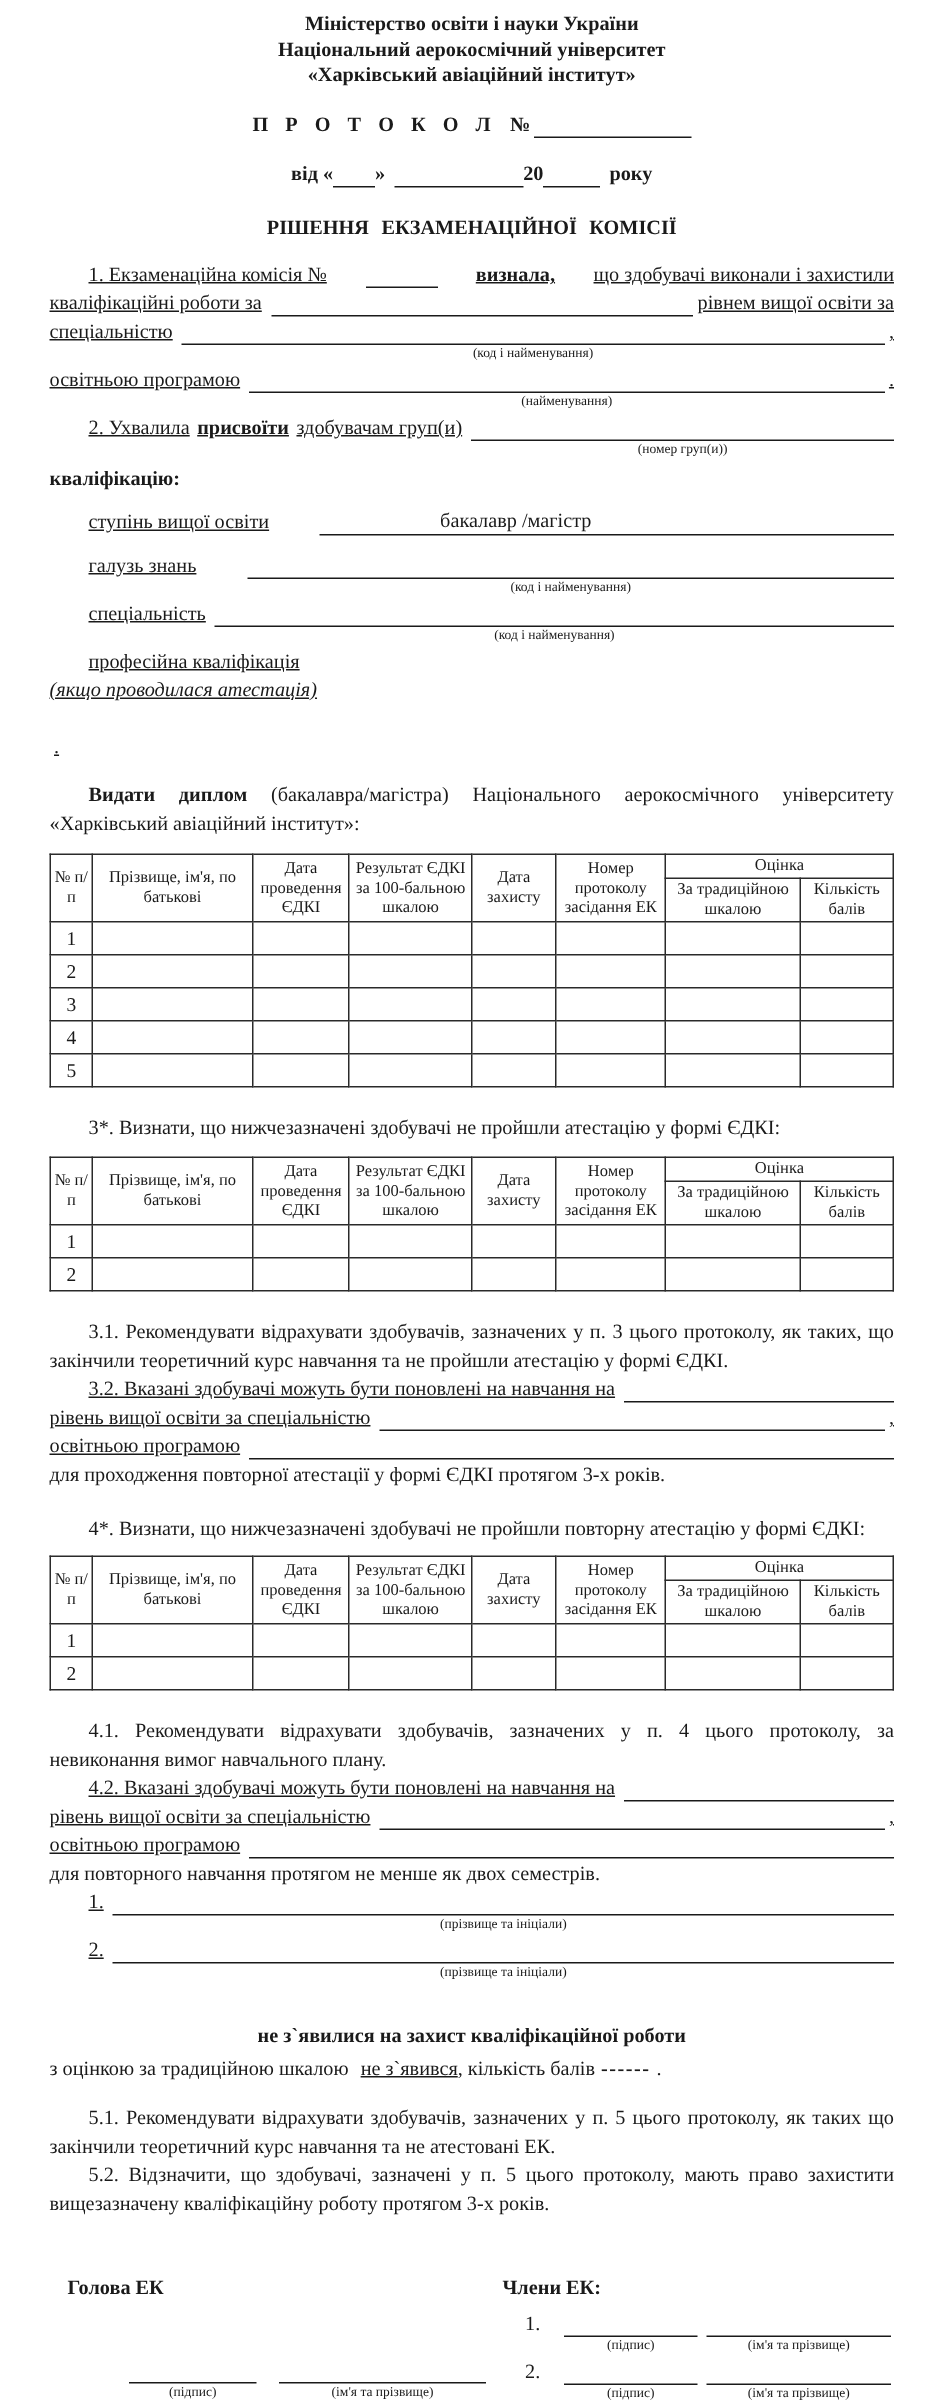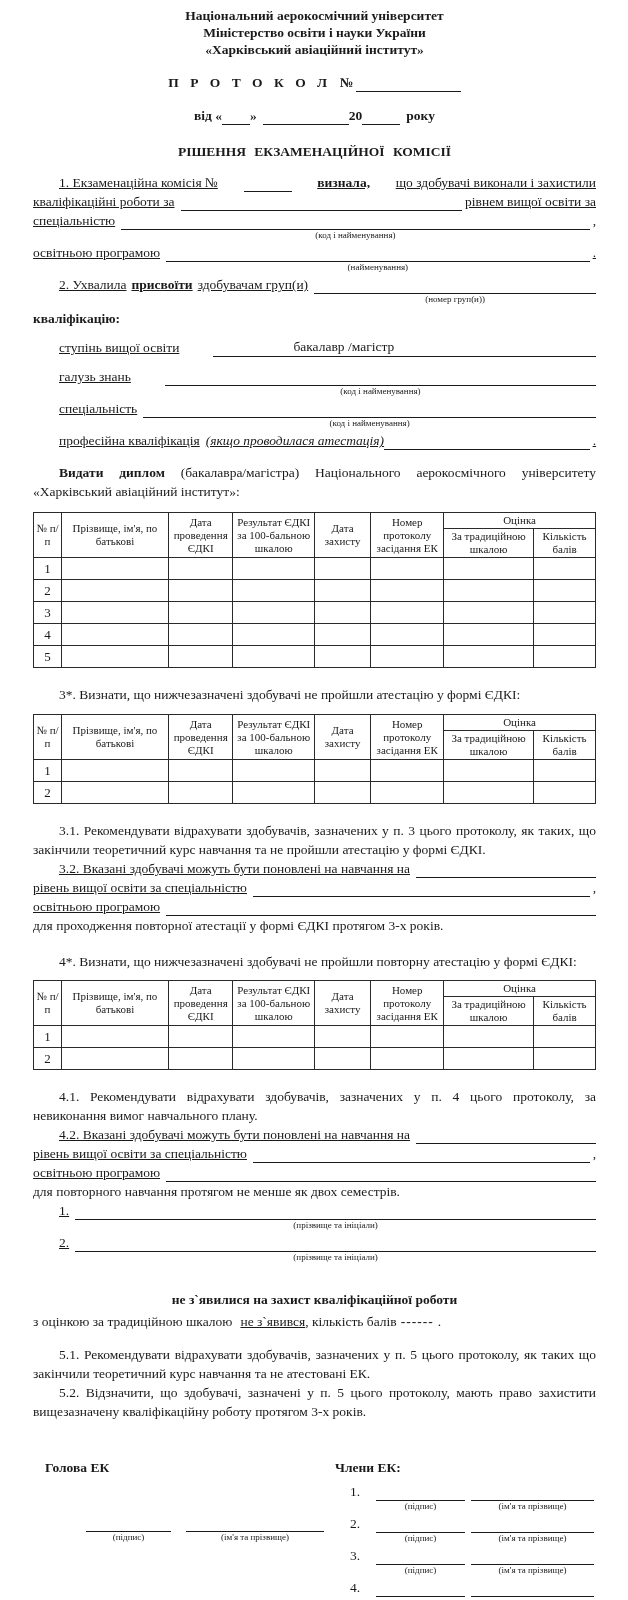--- a/index.html
+++ b/index.html
@@ -31,21 +31,21 @@
   .protokol{margin-top:15px;display:flex;justify-content:center;align-items:flex-end;}
   .protokol .word{font-weight:bold;letter-spacing:4px;margin-right:9px;}
   .protokol .nosign{font-weight:bold;margin-right:2px;}
   .dateline{margin-top:14px;display:flex;justify-content:center;align-items:flex-end;font-weight:bold;}
   .decision{margin-top:17px;font-weight:bold;word-spacing:5px;}
   
   .s1{margin-top:12px;}
   .jline{justify-content:space-between;}
   .s2group{margin-top:7px;}
   .qual{margin-top:15px;}
-  .mt10{margin-top:10px;gap:28px;} .mt8{margin-top:8px;} .mt13{margin-top:13px;}
+  .mt10{margin-top:10px;gap:28px;} .mt8{margin-top:8px;flex-direction:column;} .mt13{margin-top:13px;}
   .mt17{margin-top:17px;} .mt15{margin-top:15px;} .mt21{margin-top:38px;text-align:center;}
   .mt14{margin-top:14px;} .mt3{margin-top:3px;} .mt9{margin-top:9px;} .mt11{margin-top:11px;}
   
   table.ftab{width:100%;border-collapse:collapse;table-layout:fixed;}
   .ftab th,.ftab td{border:1px solid #2a2a2a;padding:1px 2px;}
   .ftab th{font-weight:normal;font-size:11px;line-height:13px;text-align:center;vertical-align:middle;}
   .ftab td{height:16px;font-size:13px;}
   .ftab td.c{text-align:center;}
   .bu{font-weight:normal;text-decoration:underline;}
   .dash{font-weight:bold;letter-spacing:1px;margin:0 4px;}
@@ -62,22 +62,22 @@
   .mrow{display:flex;align-items:flex-end;margin-top:5px;margin-bottom:13px;}
   .mrow .num{width:18px;margin-left:26px;margin-right:8px;}
   .mrow .g6{width:6px;}
 </style>
 </head>
 <body>
 
 <div class="page">
 
   <div class="hdr center">
+    <div>Міністерство освіти і науки України</div>
     <div>Національний аерокосмічний університет</div>
-    <div>Міністерство освіти і науки України</div>
     <div>«Харківський авіаційний інститут»</div>
   </div>
 
   <div class="protokol">
     <span class="word">П Р О Т О К О Л</span>
     <span class="nosign">№</span>
     <span class="blank w105"></span>
   </div>
 
   <div class="dateline">

